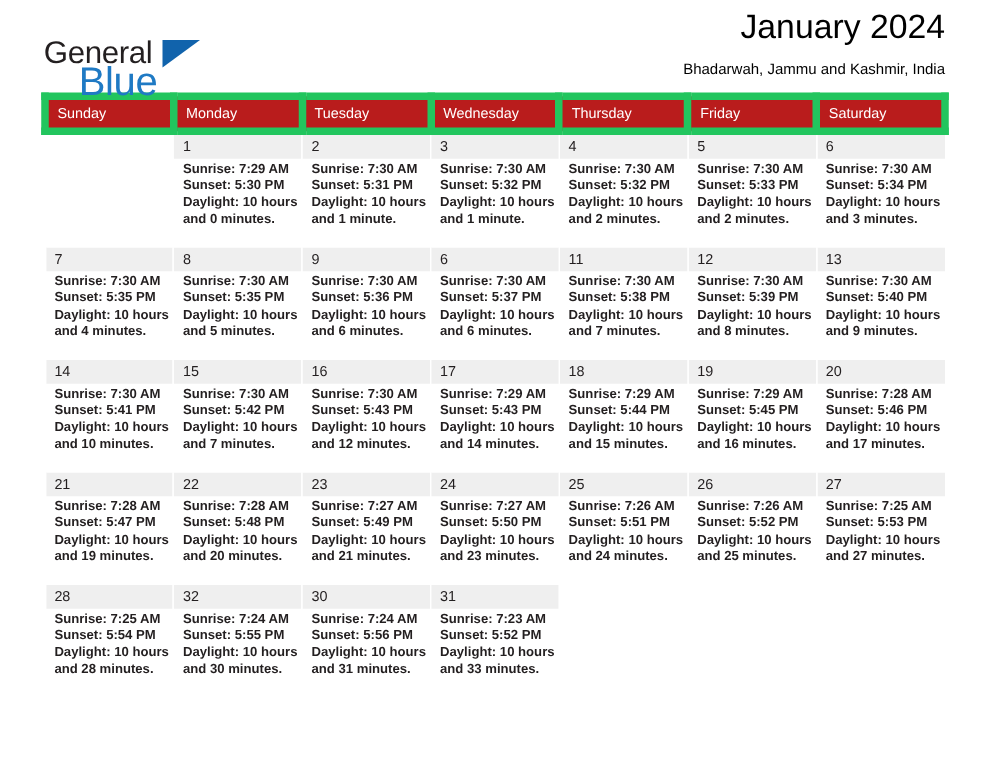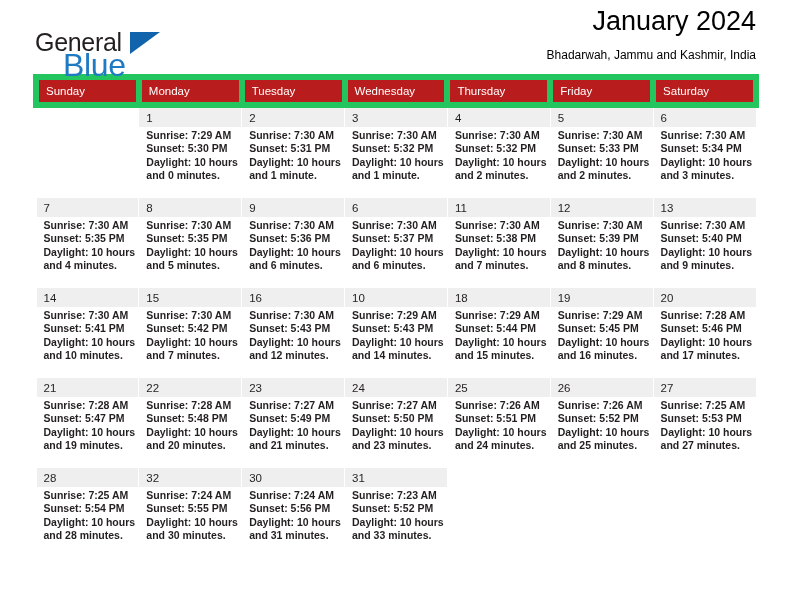--- a/index.html
+++ b/index.html
@@ -312,21 +312,21 @@
           <td>
             <div class="daynum shaded">16</div>
             <div class="cell-body">
               <div class="cell-line">Sunrise: 7:30 AM</div>
               <div class="cell-line">Sunset: 5:43 PM</div>
               <div class="cell-line">Daylight: 10 hours</div>
               <div class="cell-line">and 12 minutes.</div>
             </div>
           </td>
           <td>
-            <div class="daynum shaded">10</div>
+            <div class="daynum shaded">17</div>
             <div class="cell-body">
               <div class="cell-line">Sunrise: 7:29 AM</div>
               <div class="cell-line">Sunset: 5:43 PM</div>
               <div class="cell-line">Daylight: 10 hours</div>
               <div class="cell-line">and 14 minutes.</div>
             </div>
           </td>
           <td>
             <div class="daynum shaded">18</div>
             <div class="cell-body">

